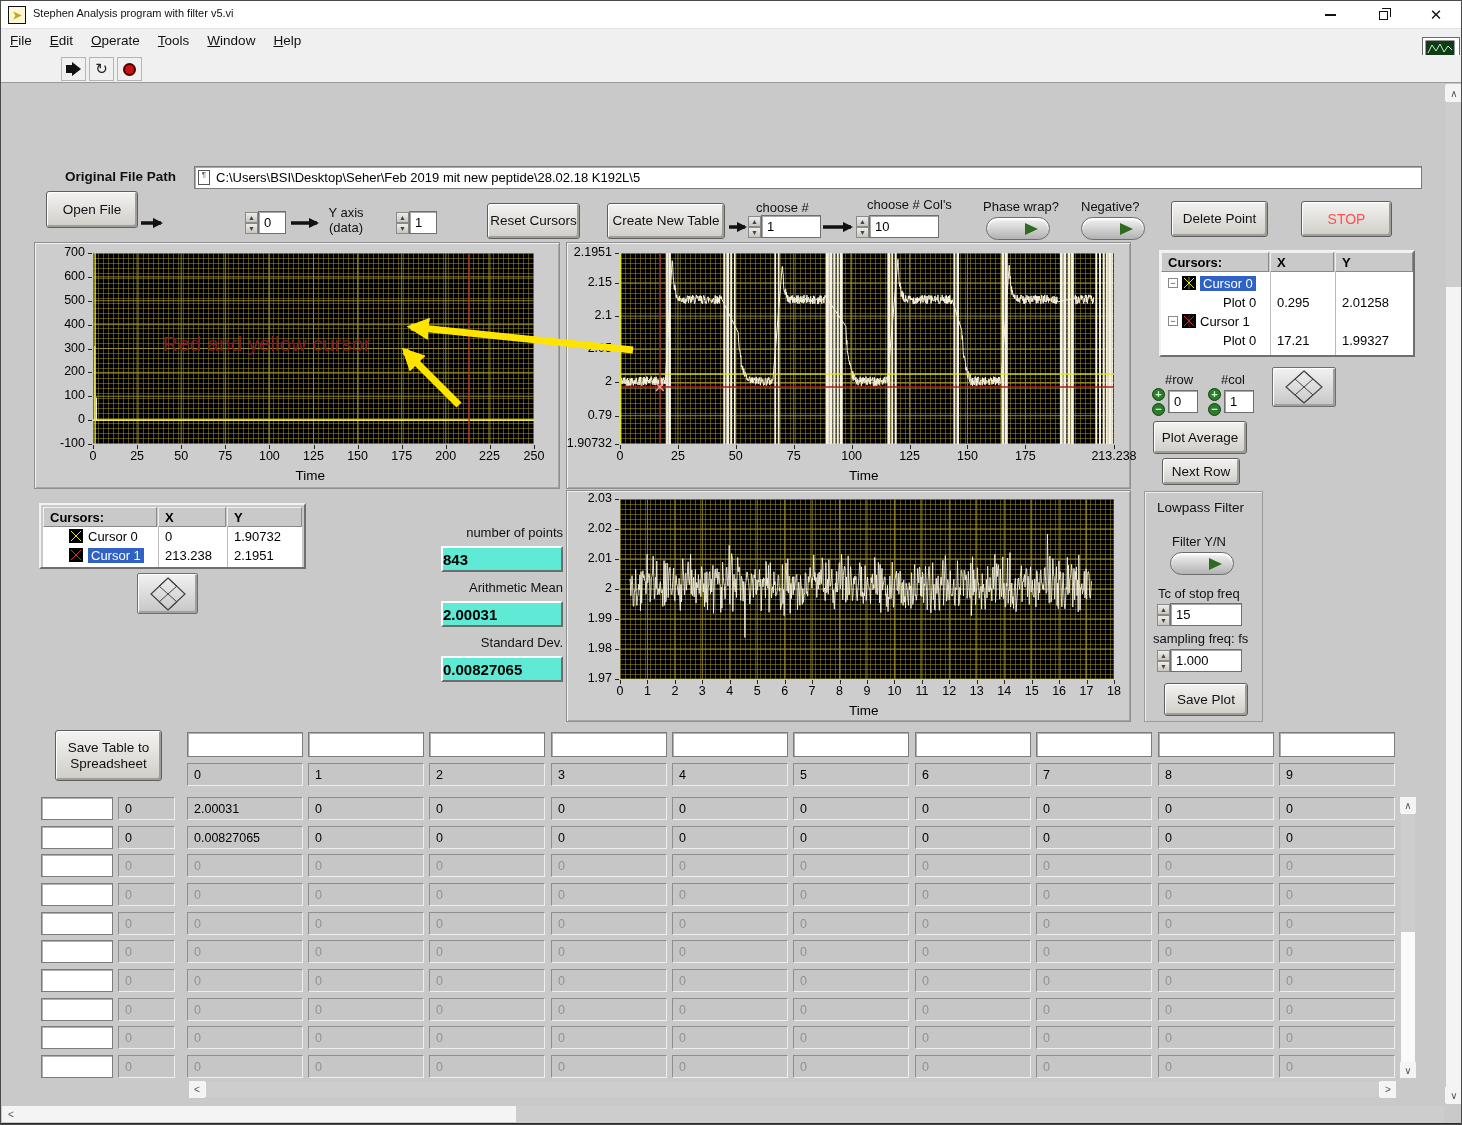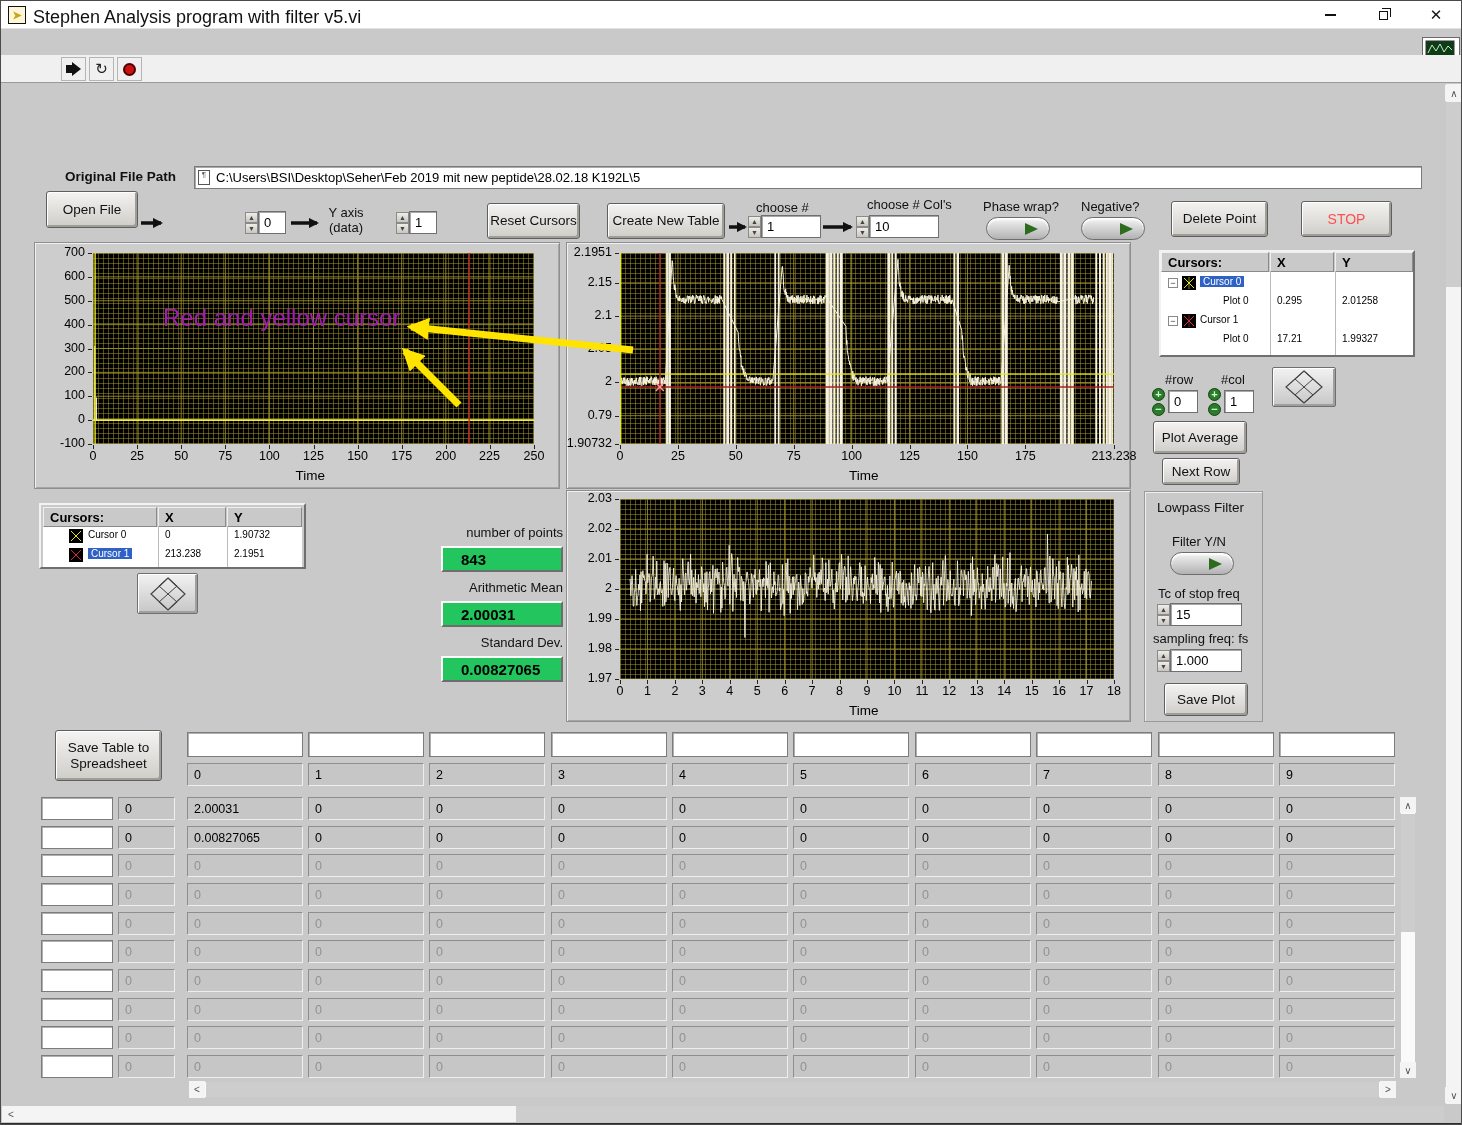--- a/index.html
+++ b/index.html
@@ -1,54 +1,54 @@
 <!DOCTYPE html>
 <html><head>
 <meta charset="utf-8">
 <style>
   html,body{margin:0;padding:0;background:#555;}
   *{box-sizing:border-box;font-family:"Liberation Sans",sans-serif;}
   #app{position:relative;width:1462px;height:1125px;background:#c9c9c9;overflow:hidden;border:1px solid #4a4a4a;}
   .abs{position:absolute;}
   .titlebar{position:absolute;left:0;top:0;width:1462px;height:28px;background:#ffffff;border-bottom:1px solid #e2e2e2;}
-  .title-text{position:absolute;left:32px;top:6px;font-size:18px;color:#111;}
+  .title-text{position:absolute;left:32px;top:6px;font-size:11px;color:#111;}
   .tb-btn{position:absolute;top:0;width:44px;height:28px;display:flex;align-items:center;justify-content:center;color:#111;font-size:14px;}
   .menubar{position:absolute;left:0;top:28px;width:1462px;height:26px;background:#f0f0f0;}
   .menu-item{display:inline-block;padding:4px 9px 0 9px;font-size:13.5px;color:#111;height:26px;}
   .toolbar{position:absolute;left:0;top:54px;width:1462px;height:28px;background:#f0f0f0;border-bottom:1px solid #9a9a9a;}
   .tool-btn{position:absolute;top:2px;width:25px;height:24px;background:#f0f0f0;border:1px solid #b5b5b5;display:flex;align-items:center;justify-content:center;}
   .btn{position:absolute;background:linear-gradient(#f4f3f1,#cfcdc8);border:1px solid #5f5f5f;border-radius:3px;
        box-shadow:inset 1px 1px 0 #ffffff, inset -2px -2px 0 #9f9d98;font-size:13.5px;color:#111;
        display:flex;align-items:center;justify-content:center;text-align:center;line-height:1.15;}
   .fld{position:absolute;background:#fff;border:1px solid #6f6f6f;box-shadow:inset 1px 1px 0 #a8a8a8;font-size:13px;color:#000;display:flex;align-items:center;padding-left:5px;}
-  .ind{position:absolute;background:#22c55e;border:2px solid;border-color:#fbfbfb #6d6d6d #6d6d6d #fbfbfb;font-size:15px;font-weight:bold;color:#000;display:flex;align-items:center;padding-left:18px;}
+  .ind{position:absolute;background:#5eead4;border:2px solid;border-color:#fbfbfb #6d6d6d #6d6d6d #fbfbfb;font-size:15px;font-weight:bold;color:#000;display:flex;align-items:center;padding-left:0;}
   .lbl{position:absolute;font-size:13px;color:#111;white-space:pre-line;}
   .spin{position:absolute;width:13px;}
   .spin div{height:11px;background:linear-gradient(#efede8,#c9c6bf);border:1px solid #8a8a8a;font-size:7px;line-height:9px;text-align:center;color:#444;}
   .gbtn{position:absolute;width:13px;height:13px;border-radius:50%;background:#2c7a2c;border:1px solid #10450f;color:#c9ffc9;font-size:11px;line-height:11px;text-align:center;font-weight:bold;}
   .toggle{position:absolute;width:64px;height:23px;border-radius:12px;background:linear-gradient(#f4f4f4,#b2b2b2);border:1px solid #6d6d6d;box-shadow:inset 0 2px 2px #fff;}
   .toggle::after{content:"";position:absolute;right:11px;top:5px;border-left:13px solid #2e6b1e;border-top:6px solid transparent;border-bottom:6px solid transparent;}
   .chart-frame{position:absolute;background:#cdcdcd;border:1px solid #8f8f8f;box-shadow:inset 1px 1px 0 #efefef, inset -1px -1px 0 #a5a5a5;}
   .plotbg{position:absolute;background-color:#000;
     background-image:repeating-linear-gradient(to right, rgba(170,155,40,.5) 0 1px, transparent 1px 5px),
                      repeating-linear-gradient(to bottom, rgba(170,155,40,.5) 0 1px, transparent 1px 5px);}
   .axlab{position:absolute;font-size:12.5px;color:#000;white-space:nowrap;}
   .tick{position:absolute;background:#222;}
   .panel3d{position:absolute;border:2px solid;border-color:#f2f2f2 #6f6f6f #6f6f6f #f2f2f2;background:#c9c9c9;}
   .hdrcell{position:absolute;background:#c9c9c9;border:1px solid;border-color:#efefef #8a8a8a #8a8a8a #efefef;font-weight:bold;font-size:13px;padding:2px 0 0 6px;color:#000;}
-  .treelbl{font-size:10px;color:#000;}
+  .treelbl{font-size:13px;color:#000;}
   .sel{background:#2f62c4;color:#fff;padding:0 3px;}
   .expander{position:absolute;width:10px;height:10px;border:1px solid #888;background:#fff;font-size:9px;line-height:8px;text-align:center;color:#333;}
   .cell{position:absolute;background:#c6c6c6;border:1px solid;border-color:#8e8e8e #eeeeee #eeeeee #8e8e8e;font-size:12.5px;color:#000;display:flex;align-items:center;padding-left:6px;overflow:hidden;}
   .cell.dim{color:#929292;}
   .whitebox{position:absolute;background:#fff;border:1px solid #7c7c7c;box-shadow:inset 1px 1px 0 #b0b0b0;}
   .sb-track{position:absolute;background:#f4f4f4;border:1px solid #c9c9c9;}
   .sb-thumb{position:absolute;background:#cdcdcd;}
   .sb-arrow{position:absolute;display:flex;align-items:center;justify-content:center;font-size:10px;color:#555;background:#f4f4f4;}
-  .annot{position:absolute;color:#a21caf;font-size:24px;white-space:nowrap;z-index:35;}
+  .annot{position:absolute;color:#7f1d1d;font-size:21px;white-space:nowrap;z-index:35;margin-top:28px;}
   .diamondbtn{position:absolute;background:linear-gradient(#f2f2f2,#c6c6c6);border:1px solid #6f6f6f;border-radius:2px;box-shadow:inset 1px 1px 0 #fff, inset -2px -2px 0 #9f9f9f;display:flex;align-items:center;justify-content:center;}
   .curicon{position:absolute;width:14px;height:14px;background:#000;}
   .overlay{position:absolute;left:0;top:0;pointer-events:none;z-index:40;}
 </style>
 </head>
 <body>
 
 <div id="app">
 
   <div class="titlebar">
@@ -60,20 +60,21 @@
         <div style="width:11px;height:1.5px;background:#111;"></div>
       </div>
     <div class="tb-btn" style="left:1360px;">
       <div style="position:relative;width:9px;height:9px;border:1px solid #111;background:#fff;">
         <div style="position:absolute;left:2px;top:-4px;width:9px;height:9px;border:1px solid #111;border-left:none;border-bottom:none;"></div>
       </div>
     </div>
     <div class="tb-btn" style="left:1413px;font-size:15px;">✕</div>
   </div>
 
+  <div class="menubar"><span id="menu-items"><span class="menu-item"><u>F</u>ile</span><span class="menu-item"><u>E</u>dit</span><span class="menu-item"><u>O</u>perate</span><span class="menu-item"><u>T</u>ools</span><span class="menu-item"><u>W</u>indow</span><span class="menu-item"><u>H</u>elp</span></span></div>
 
   <div class="abs" style="left:1421px;top:36px;width:38px;height:36px;border:1px solid #6b6b6b;background:#fff;">
     <svg width="36" height="34" style="position:absolute;left:0;top:0;">
       <rect x="3" y="3" width="28" height="16" fill="#0d3d14" stroke="#333"></rect>
       <polyline points="5,15 9,7 13,13 17,6 21,14 25,8 29,12" fill="none" stroke="#cfe8cf" stroke-width="1"></polyline>
       <polygon points="20,20 30,25 20,30" fill="#e6c619" stroke="#7a6608" stroke-width="1"></polygon>
       <ellipse cx="10" cy="25" rx="6" ry="4" fill="none" stroke="#a03a5a"></ellipse>
     </svg>
     <span style="position:absolute;right:2px;bottom:0;font-size:10px;color:#000;">1</span>
   </div>

